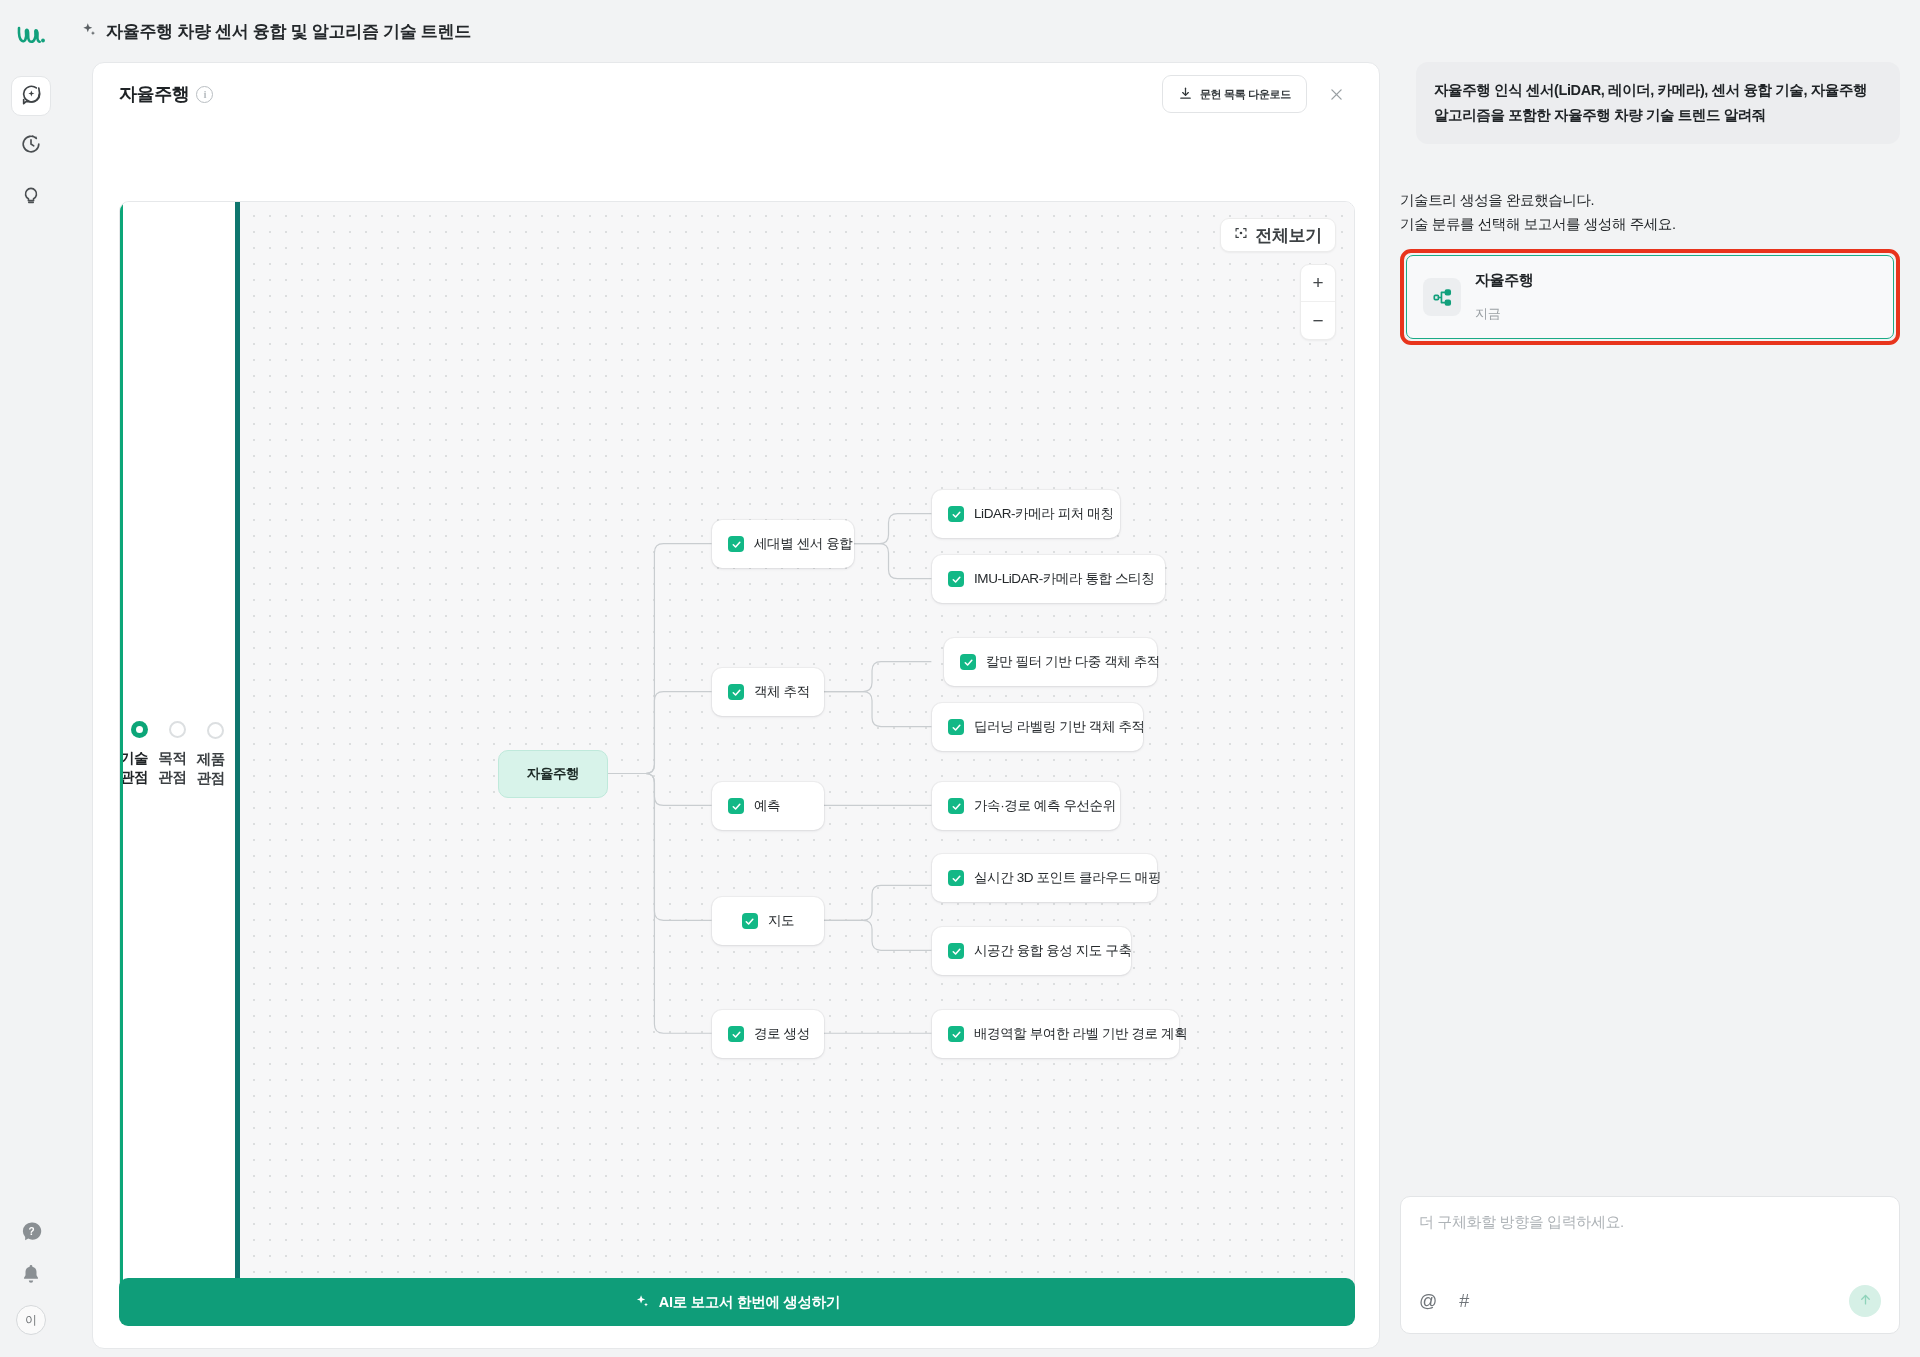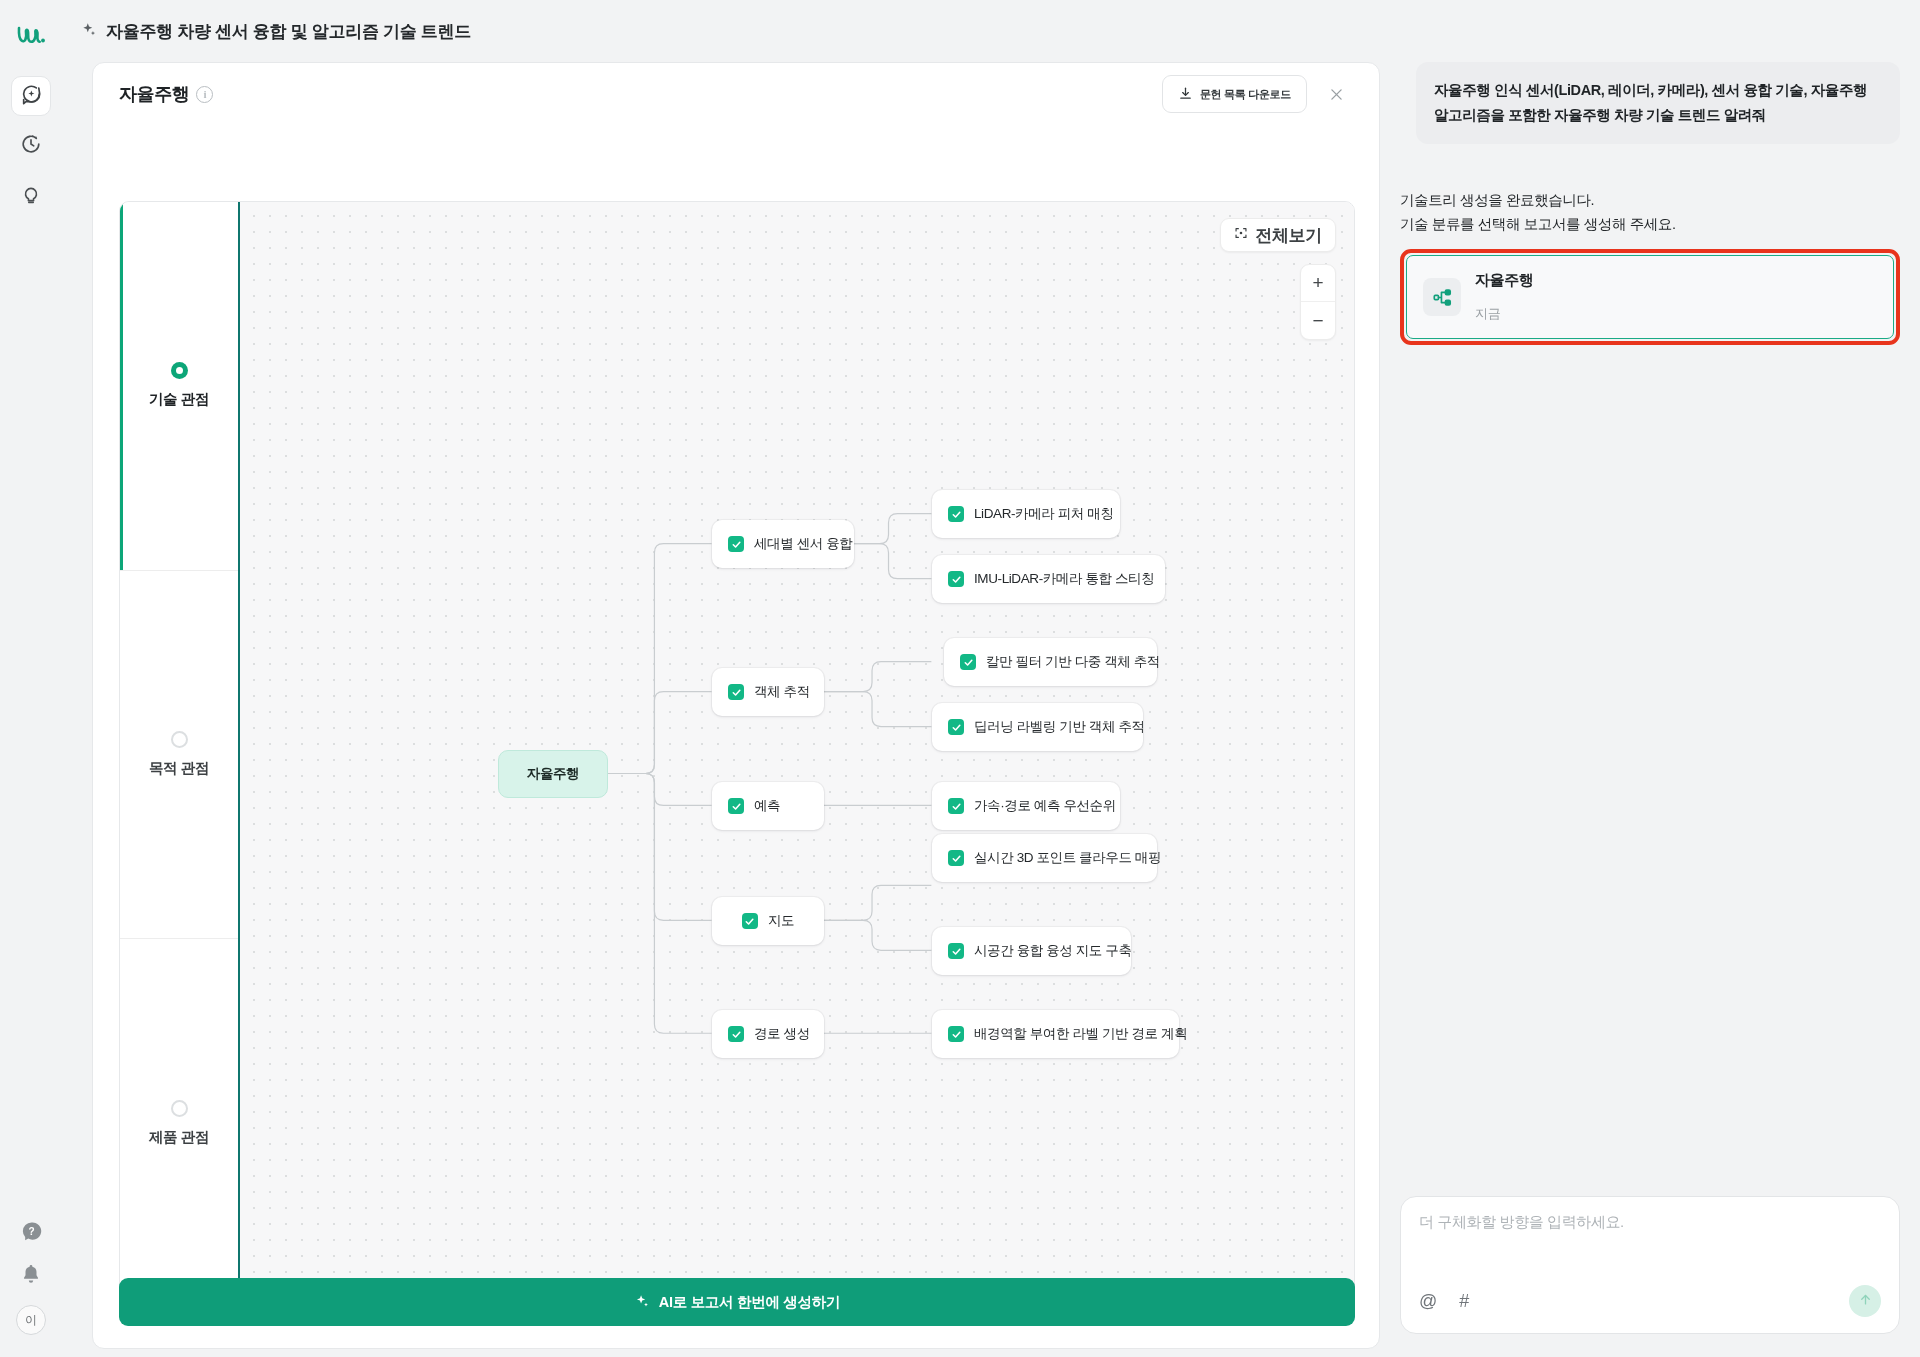--- a/index.html
+++ b/index.html
@@ -70,22 +70,22 @@
 
   
   #card-body {
     position: absolute; left: 0; top: 62px; right: 0; bottom: 0;
   }
   #canvas-wrap {
     position: absolute; left: 26px; top: 76px; width: 1236px; height: 1107px;
     border: 1px solid #e6e8ea; border-radius: 10px; overflow: hidden; display: flex;
   }
   #persp {
-    width: 120px; flex: 0 0 120px; background: #fff; border-right: 2px solid #0f766e;
-    display: flex; flex-direction: column;
+    width: 120px; flex: 0 0 120px; background: #fff; border-right: 5px solid #0f766e;
+    display: flex; flex-direction: row;
   }
   .persp-item {
     flex: 1; position: relative; display: flex; flex-direction: column;
     align-items: center; justify-content: center; gap: 11px; cursor: pointer;
     border-bottom: 1px solid #ededed;
   }
   .persp-item:last-child { border-bottom: none; }
   .persp-item .bar { position: absolute; left: 0; top: 0; bottom: 0; width: 3px; background: transparent; }
   .persp-item.sel .bar { background: #0ca678; }
   .radio { width: 17px; height: 17px; border-radius: 50%; border: 2px solid #dcdfe1; background: #fff; }
@@ -166,21 +166,21 @@
   }
   .tree-ico {
     width: 38px; height: 38px; border-radius: 8px; background: #eceef0;
     display: flex; align-items: center; justify-content: center; flex: 0 0 38px;
   }
   .tc-title { font-size: 15px; font-weight: 700; color: #1f2326; letter-spacing: -0.4px; }
   .tc-sub { font-size: 13px; color: #9aa0a4; margin-top: 15px; letter-spacing: -0.3px; }
 
   #composer {
     position: absolute; left: 0; bottom: 18px; width: 500px; height: 138px;
-    background: #fff; border: 1px solid #e3e5e7; border-radius: 16px; padding: 16px 18px;
+    background: #fff; border: 1px solid #e3e5e7; border-radius: 10px; padding: 16px 18px;
     display: flex; flex-direction: column;
   }
   #composer .ph { font-size: 15px; color: #aeb3b7; letter-spacing: -0.4px; }
   #composer .crow { margin-top: auto; display: flex; align-items: center; gap: 22px; }
   #composer .crow .gl { font-size: 18px; color: #70757a; cursor: pointer; font-family: "Liberation Sans", sans-serif; }
   #composer .crow .grow { flex: 1; }
   .send-btn {
     width: 32px; height: 32px; border-radius: 50%; background: #d6f0e6;
     display: flex; align-items: center; justify-content: center; cursor: pointer;
   }
@@ -424,21 +424,21 @@
 
           <div class="node" style="left:692px; top:580px; width:188px; height:48px;">
             <span class="cbx">
                 <svg width="11" height="11" viewBox="0 0 24 24" fill="none" stroke="#fff" stroke-width="3.4" stroke-linecap="round" stroke-linejoin="round">
                   <path d="M5 12.6 10 17.5 19.2 7.2"></path>
                 </svg>
               </span>
             <span>가속·경로 예측 우선순위</span>
           </div>
 
-          <div class="node" style="left:692px; top:632px; width:225px; height:48px;">
+          <div class="node" style="left:692px; top:652px; width:225px; height:48px;">
             <span class="cbx">
                 <svg width="11" height="11" viewBox="0 0 24 24" fill="none" stroke="#fff" stroke-width="3.4" stroke-linecap="round" stroke-linejoin="round">
                   <path d="M5 12.6 10 17.5 19.2 7.2"></path>
                 </svg>
               </span>
             <span>실시간 3D 포인트 클라우드 매핑</span>
           </div>
           <div class="node" style="left:692px; top:725px; width:199px; height:48px;">
             <span class="cbx">
                 <svg width="11" height="11" viewBox="0 0 24 24" fill="none" stroke="#fff" stroke-width="3.4" stroke-linecap="round" stroke-linejoin="round">

